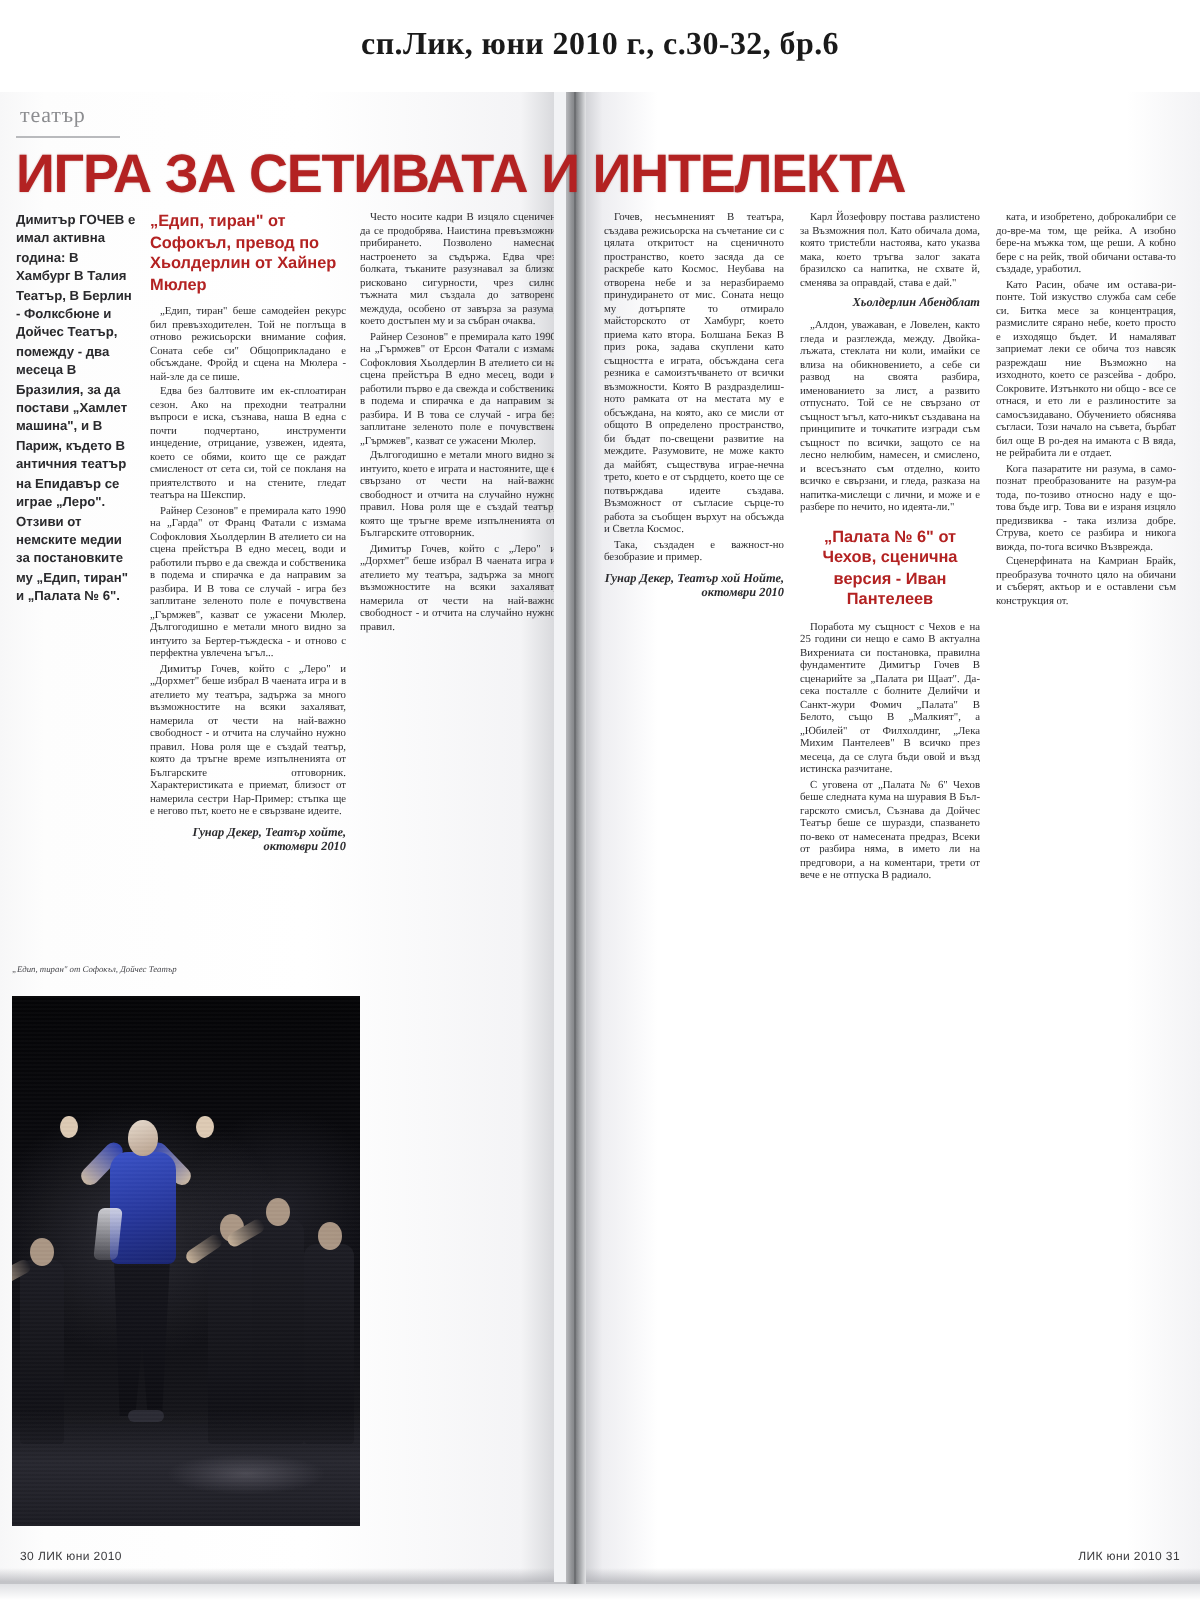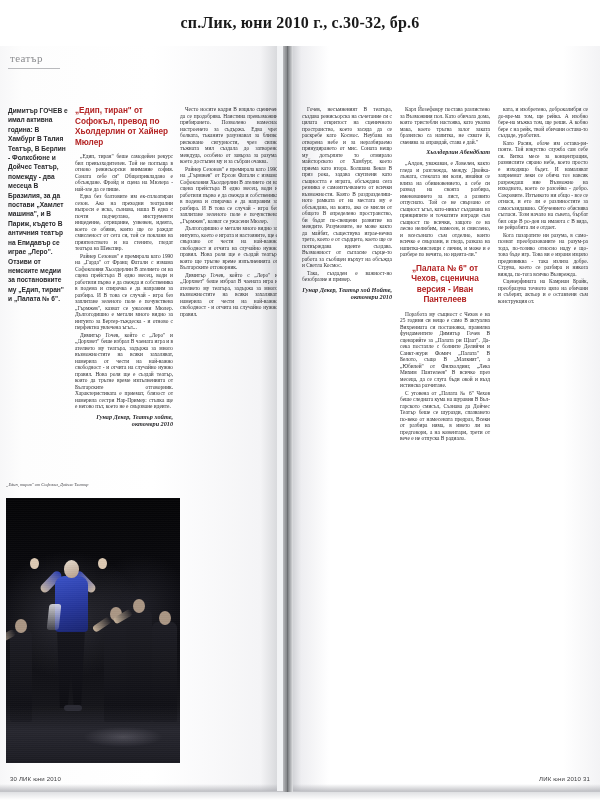--- a/index.html
+++ b/index.html
@@ -337,16 +337,17 @@
         </div>
       </div>
     </div>
 
     <div class="footer footer-right">
       <span>ЛИК юни 2010 31</span>
     </div>
     <div class="page-bottom-shadow"></div>
   </div>
 
+  <div class="headline">ИГРА ЗА СЕТИВАТА И ИНТЕЛЕКТА</div>
 </div>
 
 <div class="rule-hr"></div>
 <div class="below-strip"></div>
 
 </body></html>

